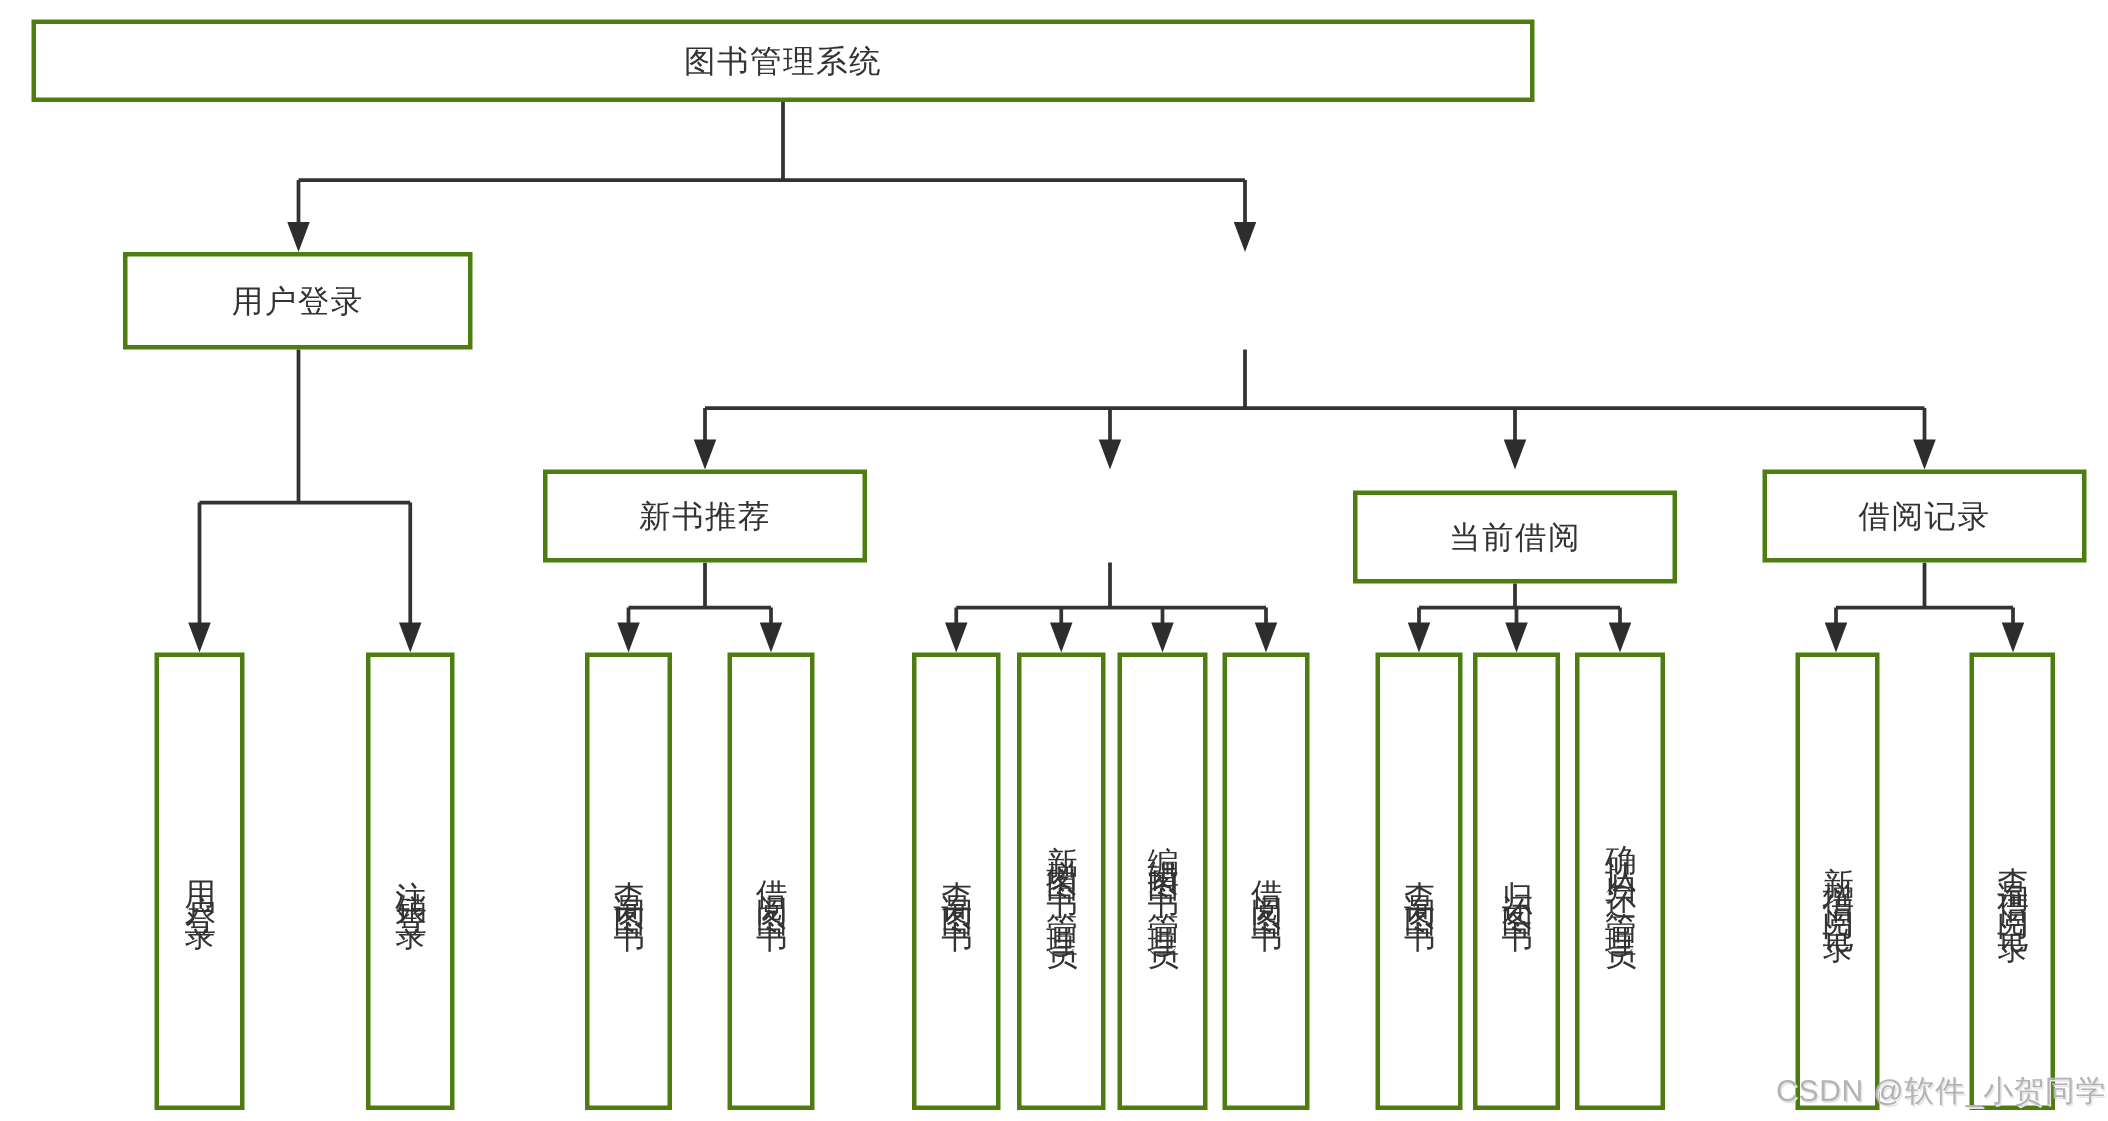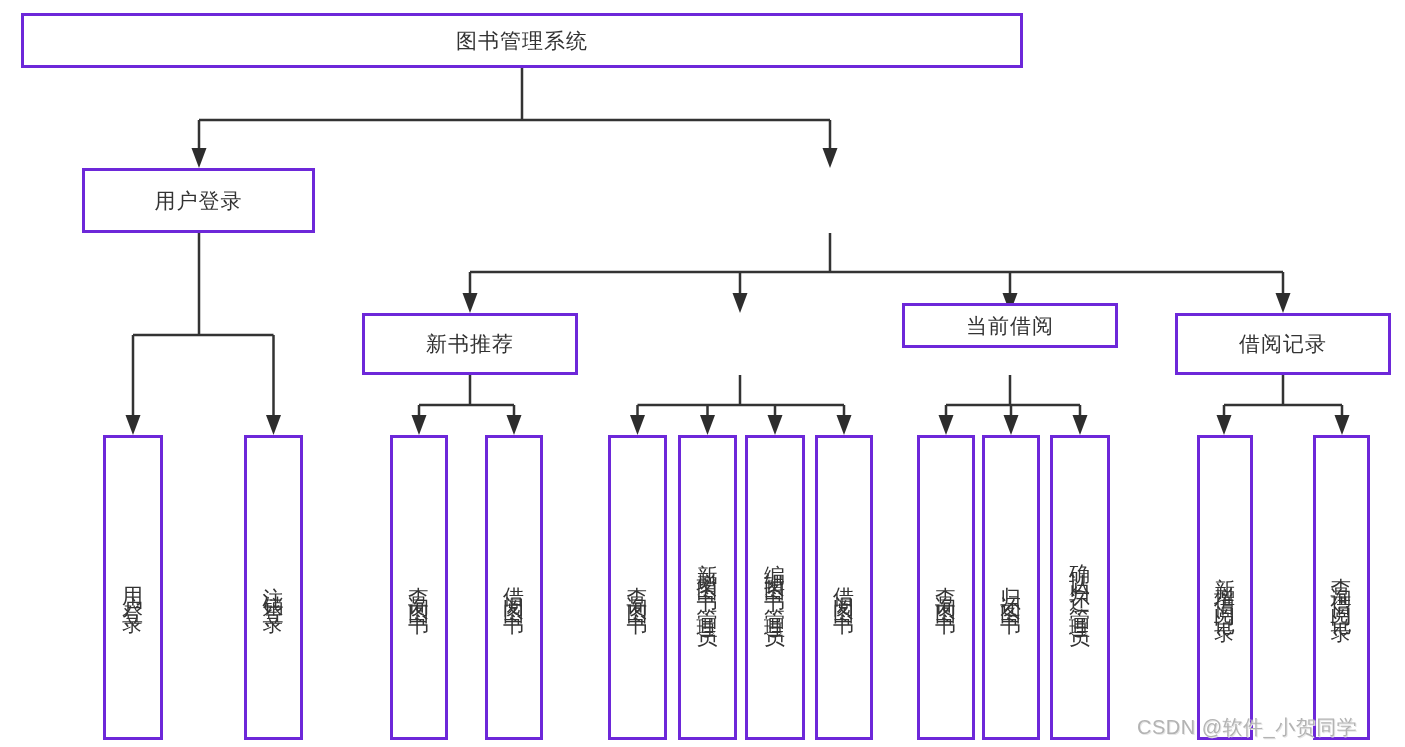--- a/index.html
+++ b/index.html
@@ -13,21 +13,21 @@
   }
   .connectors {
     position: absolute;
     left: 0; top: 0;
     z-index: 1;
   }
   .box {
     position: absolute;
     box-sizing: border-box;
     background: #ffffff;
-    border: 3px solid #6d28d9;
+    border: 3px solid #4d7c0f;
     display: flex;
     align-items: center;
     justify-content: center;
     z-index: 2;
     color: #333333;
     text-align: center;
   }
   .box.h span {
     font-size: 21px;
     letter-spacing: 1px;
@@ -36,21 +36,21 @@
   .box.v span {
     writing-mode: vertical-rl;
     text-orientation: mixed;
     font-size: 21px;
     line-height: 1;
     letter-spacing: 9px;
     white-space: nowrap;
   }
   .watermark {
     position: absolute;
-    left: 1137px;
+    left: 1184px;
     top: 714px;
     z-index: 3;
     font-size: 20px;
     color: #b3b3b3;
     text-shadow: 1px 1px 0 #e6e6e6;
     white-space: nowrap;
     letter-spacing: 0.5px;
   }
 </style>
 </head>
@@ -101,21 +101,21 @@
     <span>图书管理系统</span>
   </div>
 
   <div class="box h" style="left:82px;top:168px;width:233px;height:65px">
     <span>用户登录</span>
   </div>
 
   <div class="box h" style="left:362px;top:313px;width:216px;height:62px">
     <span>新书推荐</span>
   </div>
-  <div class="box h" style="left:902px;top:303px;width:216px;height:45px">
+  <div class="box h" style="left:902px;top:327px;width:216px;height:62px">
     <span>当前借阅</span>
   </div>
   <div class="box h" style="left:1175px;top:313px;width:216px;height:62px">
     <span>借阅记录</span>
   </div>
 
   <div class="box v" style="left:103px;top:435px;width:60px;height:305px">
     <span>用户登录</span>
   </div>
   <div class="box v" style="left:244px;top:435px;width:59px;height:305px">

